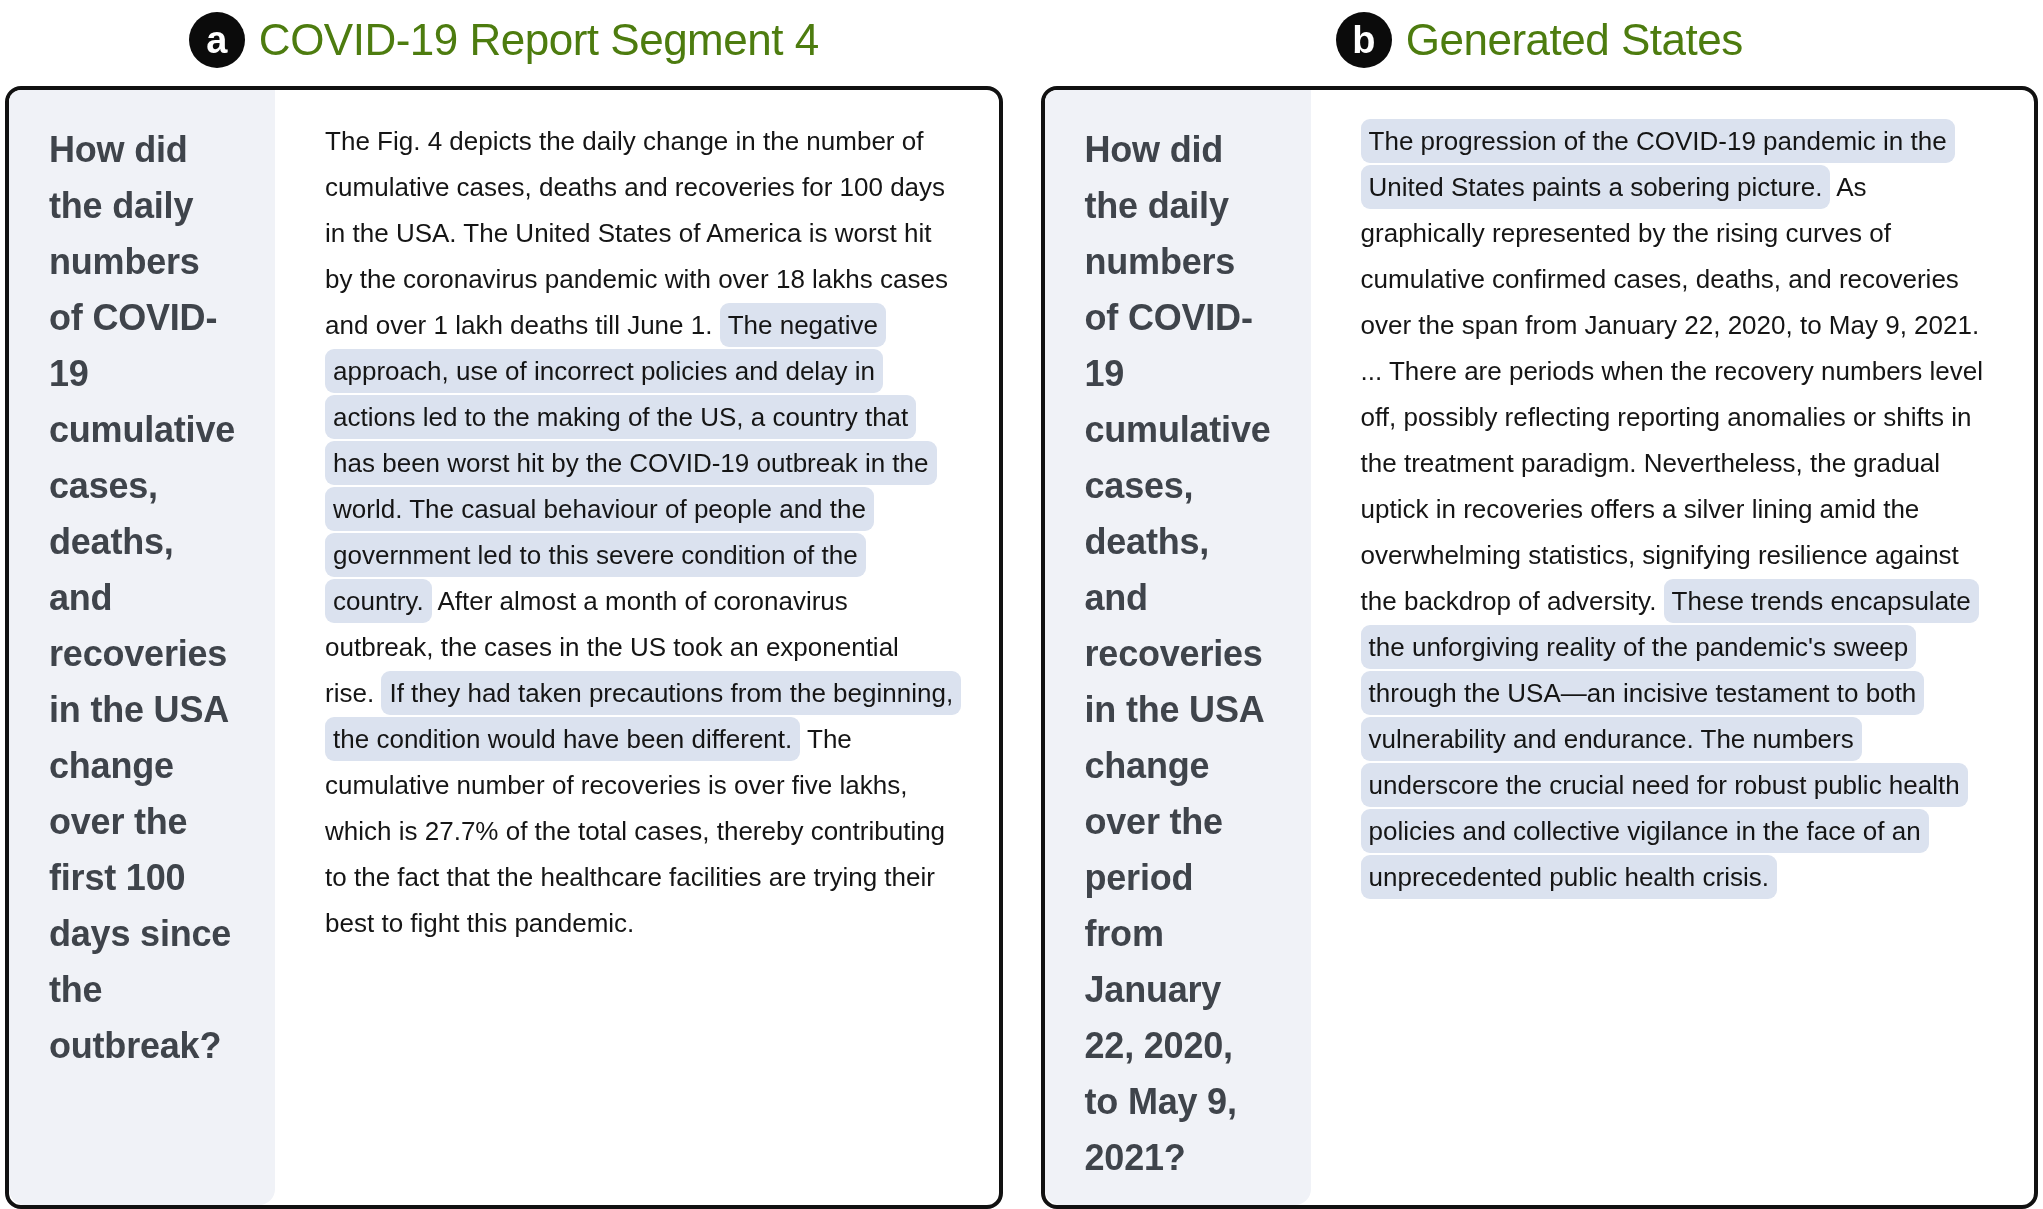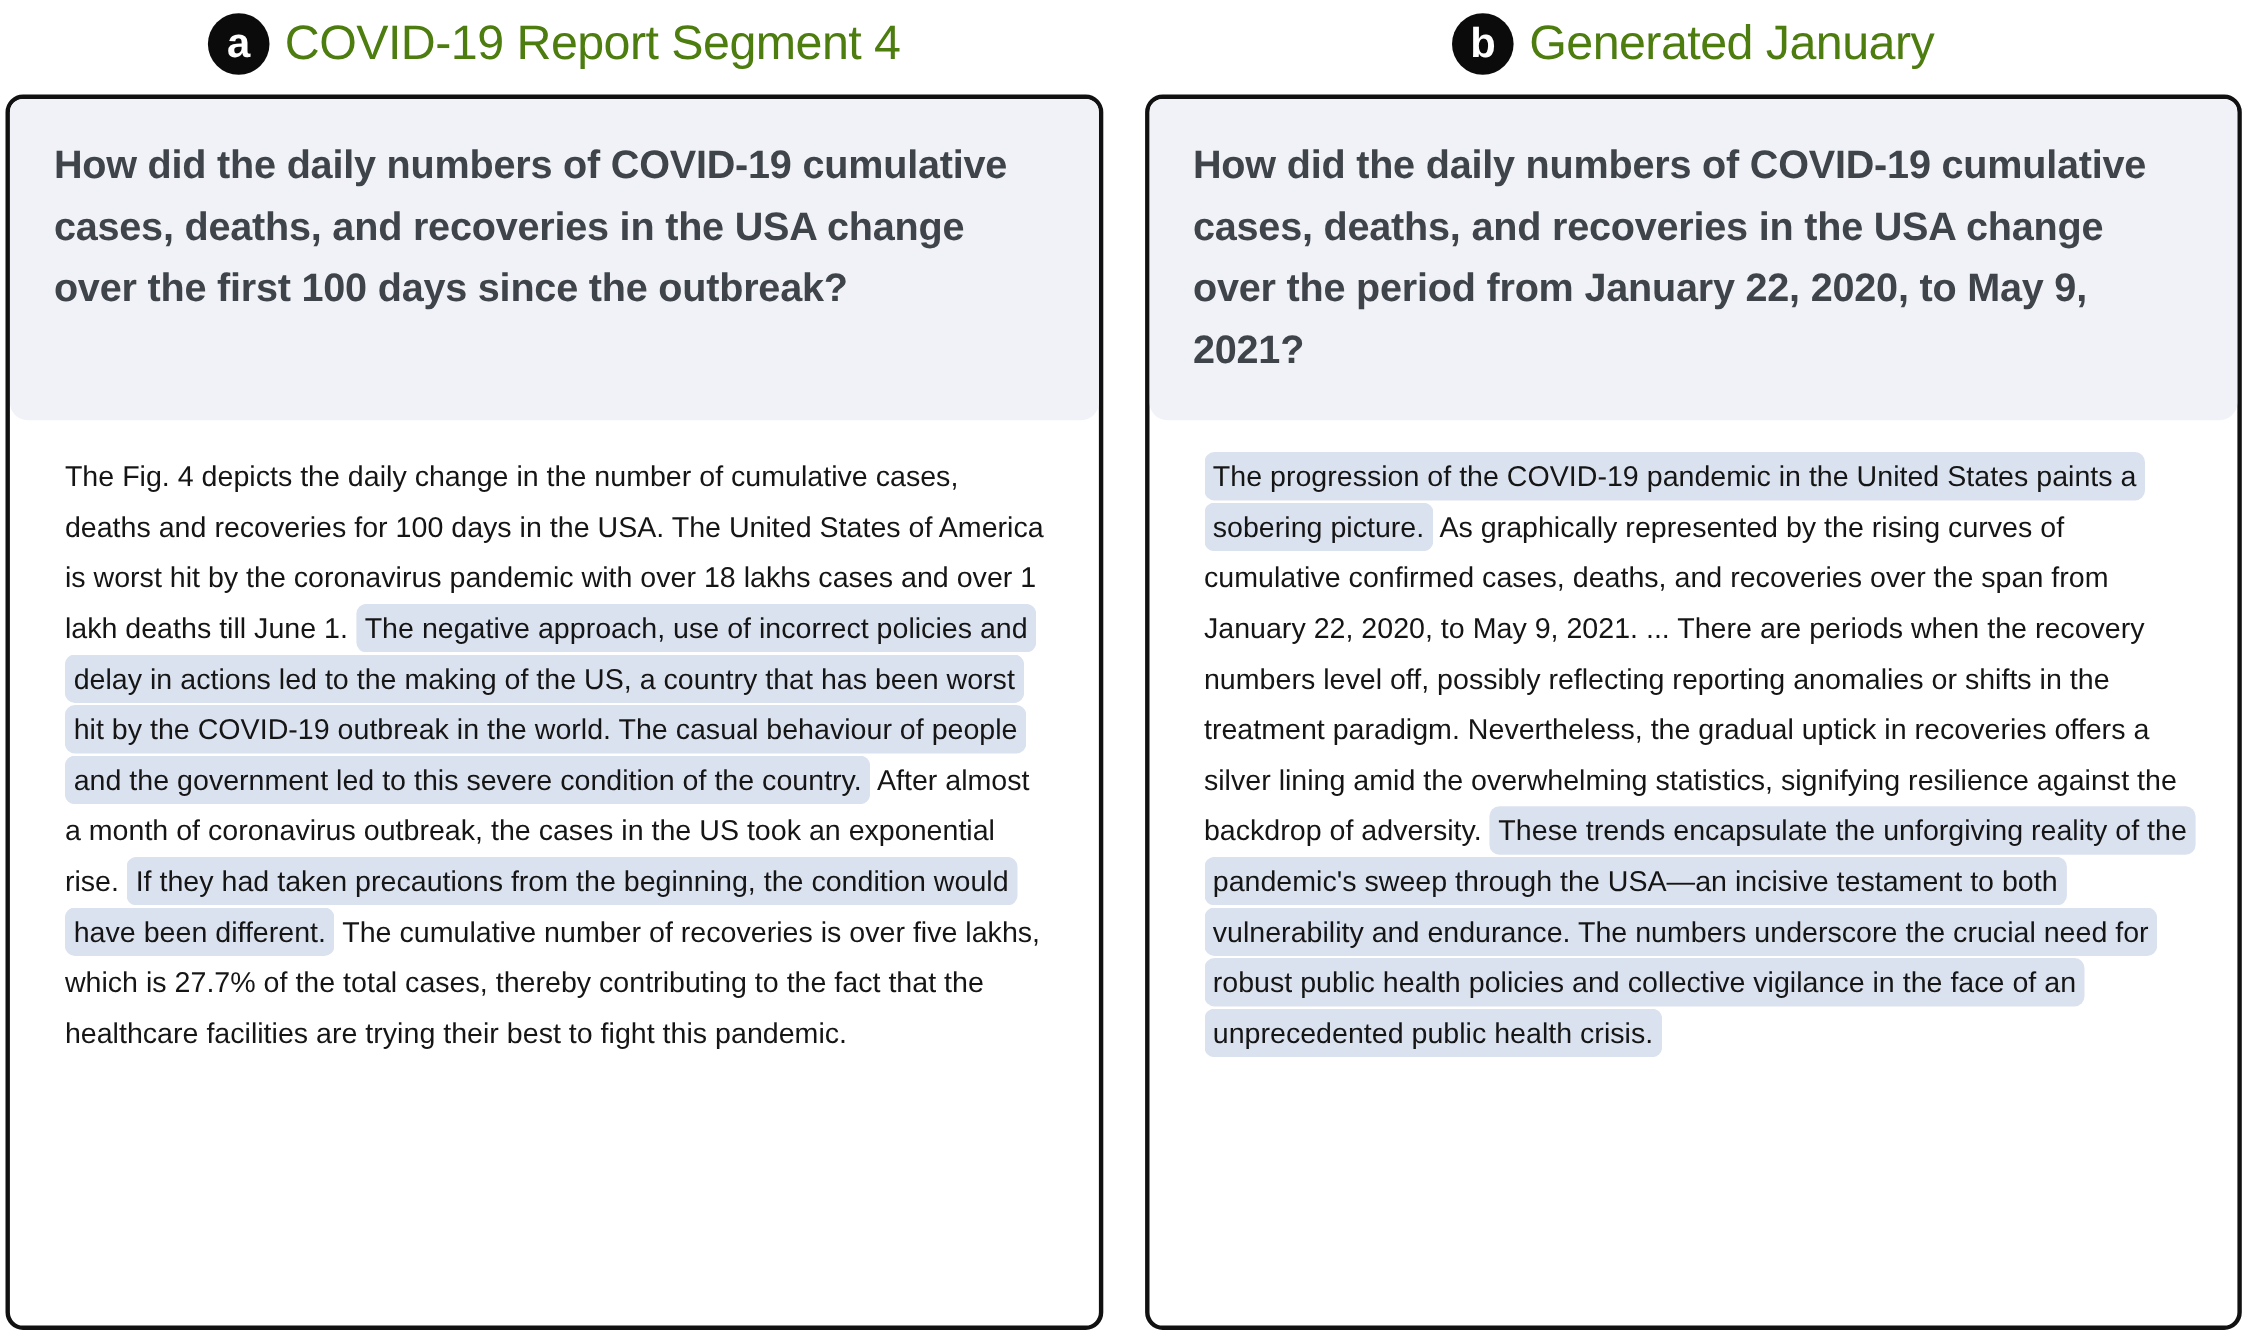--- a/index.html
+++ b/index.html
@@ -41,21 +41,21 @@
   .caption-text{
     font-size:44px;font-weight:400;color:#4d7c0f;
     white-space:nowrap;letter-spacing:-0.5px;
   }
   .panel{
     flex:1 1 auto;
     border:4px solid var(--panel-border);
     border-radius:16px;
     background:#ffffff;
     overflow:hidden;
-    display:flex;flex-direction:column;
+    display:flex;
   }
   .panel-header{
     background:var(--header-bg);
     border-radius:0 0 16px 16px;
     min-height:292px;
     padding:32px 40px 26px 40px;
     display:flex;align-items:flex-start;
   }
   .question{
     margin:0;
@@ -99,21 +99,21 @@
       </div>
       <div class="panel-body">
         <p class="report-paragraph"><span class="plain">The Fig. 4 depicts the daily change in the number of cumulative cases, deaths and recoveries for 100 days in the USA. The United States of America is worst hit by the coronavirus pandemic with over 18 lakhs cases and over 1 lakh deaths till June 1. </span><span class="hl">The negative approach, use of incorrect policies and delay in actions led to the making of the US, a country that has been worst hit by the COVID-19 outbreak in the world. The casual behaviour of people and the government led to this severe condition of the country.</span><span class="plain"> After almost a month of coronavirus outbreak, the cases in the US took an exponential rise. </span><span class="hl">If they had taken precautions from the beginning, the condition would have been different.</span><span class="plain"> The cumulative number of recoveries is over five lakhs, which is 27.7% of the total cases, thereby contributing to the fact that the healthcare facilities are trying their best to fight this pandemic.</span></p>
       </div>
     </div>
   </div>
 
   <div class="column">
     <div class="caption-row">
       <span class="badge">b</span>
-      <span class="caption-text">Generated January</span>
+      <span class="caption-text">Generated States</span>
     </div>
     <div class="panel">
       <div class="panel-header">
         <p class="question">How did the daily numbers of COVID-19 cumulative cases, deaths, and recoveries in the USA change over the period from January 22, 2020, to May 9, 2021?</p>
       </div>
       <div class="panel-body">
         <p class="report-paragraph"><span class="hl">The progression of the COVID-19 pandemic in the United States paints a sobering picture.</span><span class="plain"> As graphically represented by the rising curves of cumulative confirmed cases, deaths, and recoveries over the span from January 22, 2020, to May 9, 2021. ... There are periods when the recovery numbers level off, possibly reflecting reporting anomalies or shifts in the treatment paradigm. Nevertheless, the gradual uptick in recoveries offers a silver lining amid the overwhelming statistics, signifying resilience against the backdrop of adversity. </span><span class="hl">These trends encapsulate the unforgiving reality of the pandemic's sweep through the USA—an incisive testament to both vulnerability and endurance. The numbers underscore the crucial need for robust public health policies and collective vigilance in the face of an unprecedented public health crisis.</span></p>
       </div>
     </div>
   </div>

